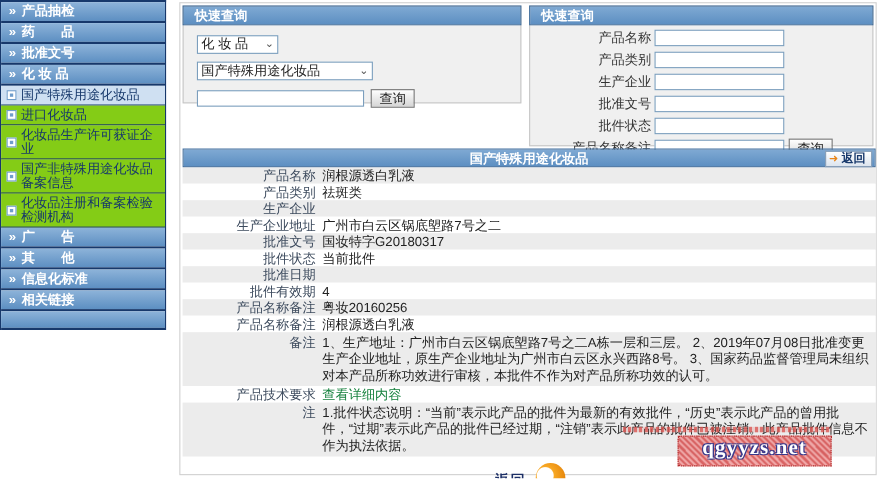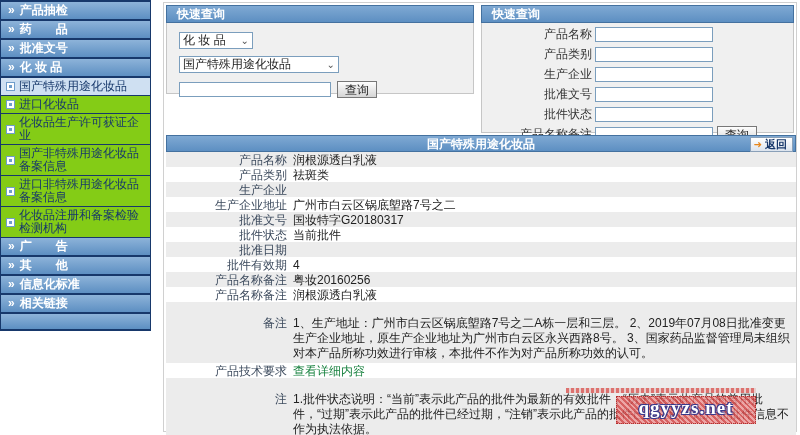--- a/index.html
+++ b/index.html
@@ -38,21 +38,21 @@
   
   .detail{position:absolute;left:2px;top:132px;width:630px;}
   .detail-header{position:relative;height:17px;line-height:17px;background:linear-gradient(#7fa9d3,#5d8fc2);border:1px solid #44719f;color:#fff;font-weight:bold;font-size:12px;text-align:center;box-sizing:border-box;}
   .back-btn{position:absolute;right:2px;top:1px;height:13px;display:flex;align-items:center;gap:3px;background:linear-gradient(#ffffff,#dce4ee);border:1px solid #8aa0b8;font-size:11px;line-height:11px;color:#17386b;font-weight:bold;padding:0 5px 0 3px;cursor:pointer;}
   .back-arrow{color:#e8861a;font-size:10px;line-height:10px;}
 
   .d-row{display:flex;font-size:12px;background:#fff;}
   .d-row.odd{background:#ececec;}
   .d-label{width:127px;text-align:right;padding:1px 6px 0 0;color:#3c4a5d;flex:none;line-height:14px;box-sizing:border-box;}
   .d-value{flex:1;padding:1px 4px 0 0;color:#222;line-height:14px;}
-  .d-row.multi .d-label,.d-row.multi .d-value{line-height:15px;padding-top:14px;padding-bottom:2px;}
+  .d-row.multi .d-label,.d-row.multi .d-value{line-height:15px;padding-top:2px;padding-bottom:2px;}
   .d-value.link{color:#15803d;cursor:pointer;}
 
   .bottom-area{position:relative;height:40px;margin-top:4px;}
   .ret-wrap{position:absolute;left:50%;top:2px;transform:translateX(-50%);width:66px;height:28px;cursor:pointer;}
   .ret-circle{position:absolute;right:0;top:0;width:27px;height:27px;border-radius:50%;background:radial-gradient(circle at 32% 42%, #ffffff 0 30%, #f8a824 34%, #e07c04 90%);}
   .ret-text{position:absolute;left:2px;top:7px;font-size:13px;font-weight:bold;color:#1c2f66;letter-spacing:1px;}
 
   .fine-print{position:absolute;right:40px;bottom:38px;width:190px;height:5px;background:repeating-linear-gradient(90deg,#d9534f 0 3px,rgba(217,83,79,.25) 3px 5px);opacity:.8;}
   .stamp{position:absolute;right:40px;bottom:7px;width:140px;height:28px;display:flex;align-items:flex-start;justify-content:center;background:repeating-linear-gradient(45deg, rgba(211,73,73,.85) 0 2px, rgba(238,148,148,.8) 2px 4px);border:1px dotted #b03030;box-sizing:border-box;}
   .stamp-text{font-family:"Liberation Serif","DejaVu Serif",serif;font-size:19px;font-weight:bold;color:#fff;letter-spacing:1px;text-shadow:1px 1px 0 #3a3a8c,-1px -1px 0 #3a3a8c,1px -1px 0 #3a3a8c,-1px 1px 0 #3a3a8c;}
@@ -75,24 +75,20 @@
         <span class="bullet"></span>
         <span>进口化妆品</span>
       </div>
       <div class="side-sub">
         <span class="bullet"></span>
         <span>化妆品生产许可获证企业</span>
       </div>
       <div class="side-sub">
         <span class="bullet"></span>
         <span>国产非特殊用途化妆品备案信息</span>
-      </div>
-      <div class="side-sub">
-        <span class="bullet"></span>
-        <span>进口非特殊用途化妆品备案信息</span>
       </div>
       <div class="side-sub">
         <span class="bullet"></span>
         <span>化妆品注册和备案检验检测机构</span>
       </div>
       <div class="side-header"><span class="chev">»</span><span>广　　告</span></div>
       <div class="side-header"><span class="chev">»</span><span>其　　他</span></div>
       <div class="side-header"><span class="chev">»</span><span>信息化标准</span></div>
       <div class="side-header"><span class="chev">»</span><span>相关链接</span></div>
       <div class="side-footer"></div>

